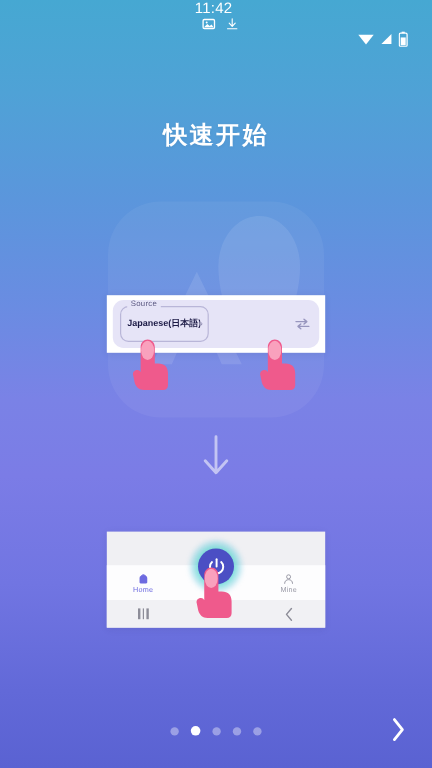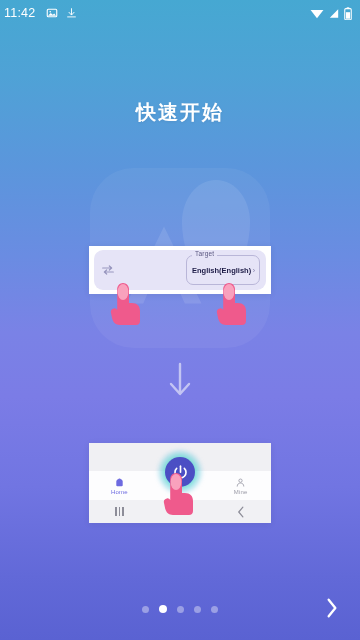--- a/index.html
+++ b/index.html
@@ -33,22 +33,22 @@
     position:absolute; left:22px; top:44px; width:104px; height:104px;
     opacity:.10;
   }
   .wm-bird{
     position:absolute; right:8px; top:8px; width:92px; height:120px; opacity:.09;
   }
 
   
   .statusbar{
     position:absolute; top:0; left:0; right:4px; height:26px;
-    display:flex; align-items:center; padding:0 4px;
-    color:#fff; font-size:12px; z-index:40;
+    display:flex; align-items:center; padding:0 16px;
+    color:#fff; font-size:12px; z-index:40;flex-direction:column;
   }
   .sb-time{ font-size:12.5px; letter-spacing:.2px; }
   .sb-left-icons{ display:flex; align-items:center; gap:8px; margin-left:11px; }
   .sb-right{ margin-left:auto; display:flex; align-items:center; gap:4px; }
 
   
   .page-title{
     position:absolute; top:99px; left:0; right:0; text-align:center;
     color:#ffffff; font-size:20px; font-weight:bold; letter-spacing:2px;
     text-shadow:0 1px 3px rgba(0,0,0,.07);
@@ -191,30 +191,30 @@
       <rect x="2.8" y="8" width="6.4" height="10" fill="#fff"></rect>
     </svg>
   </span>
 </div>
 
 <div class="page-title">快速开始</div>
 
 <div class="lang-card">
   <div class="lang-inner">
 
+    <div class="lang-field">
+      <span class="lang-legend">Source</span>
+      <span class="lang-value">Japanese(日本語)</span>
+      <span class="lang-caret">›</span>
+    </div>
 
     <svg class="swap-icon" viewBox="0 0 24 24">
       <path d="M4 9 H17 M14 6 L17.5 9 L14 12 M20 15 H7 M10 12 L6.5 15 L10 18" fill="none" stroke="#6f6da0" stroke-width="1.8" stroke-linecap="round" stroke-linejoin="round"></path>
     </svg>
 
-    <div class="lang-field">
-      <span class="lang-legend">Target</span>
-      <span class="lang-value">English(English)</span>
-      <span class="lang-caret">›</span>
-    </div>
 
   </div>
 </div>
 
 <svg class="hand hand-src" viewBox="0 0 34 46">
   <path d="M13 3 C16.3 3 19 5.8 19 9.2 V23 h2.8 c5.4 0 8.2 3 8.2 8.2 V41 c0 2.6 -1.6 4 -4 4 H10 c-4.4 0 -6.6 -2.4 -7.8 -6.2 L1 33 c-.7 -2.4 .6 -4.2 2.8 -4.6 1.6 -.3 2.8 .4 3.4 1.8 V9.2 C7.2 5.8 9.8 3 13 3 Z" fill="#ef5a8c"></path>
   <ellipse cx="13" cy="12" rx="5.4" ry="8" fill="#f9a1bd"></ellipse>
 </svg>
 <svg class="hand hand-tgt" viewBox="0 0 34 46">
   <path d="M13 3 C16.3 3 19 5.8 19 9.2 V23 h2.8 c5.4 0 8.2 3 8.2 8.2 V41 c0 2.6 -1.6 4 -4 4 H10 c-4.4 0 -6.6 -2.4 -7.8 -6.2 L1 33 c-.7 -2.4 .6 -4.2 2.8 -4.6 1.6 -.3 2.8 .4 3.4 1.8 V9.2 C7.2 5.8 9.8 3 13 3 Z" fill="#ef5a8c"></path>

